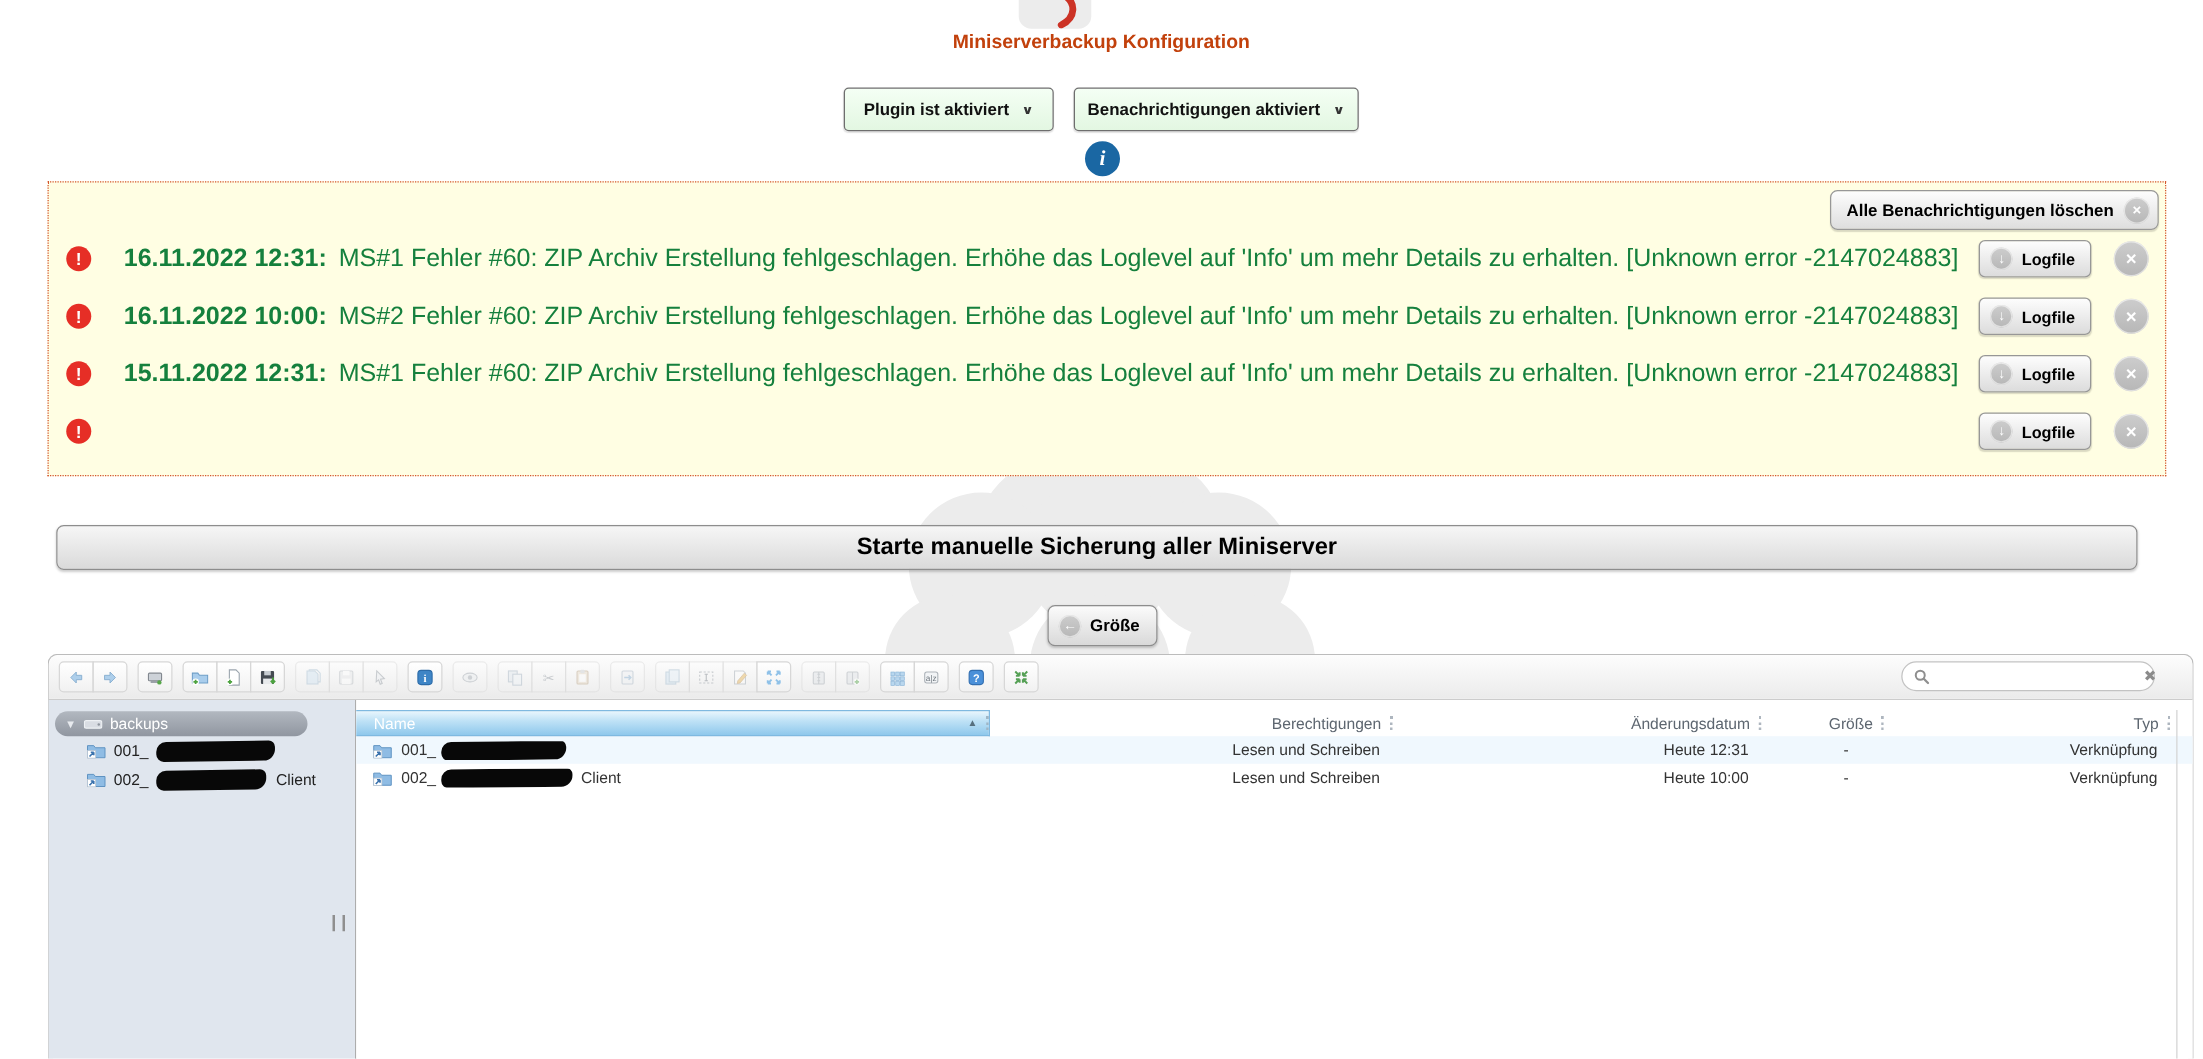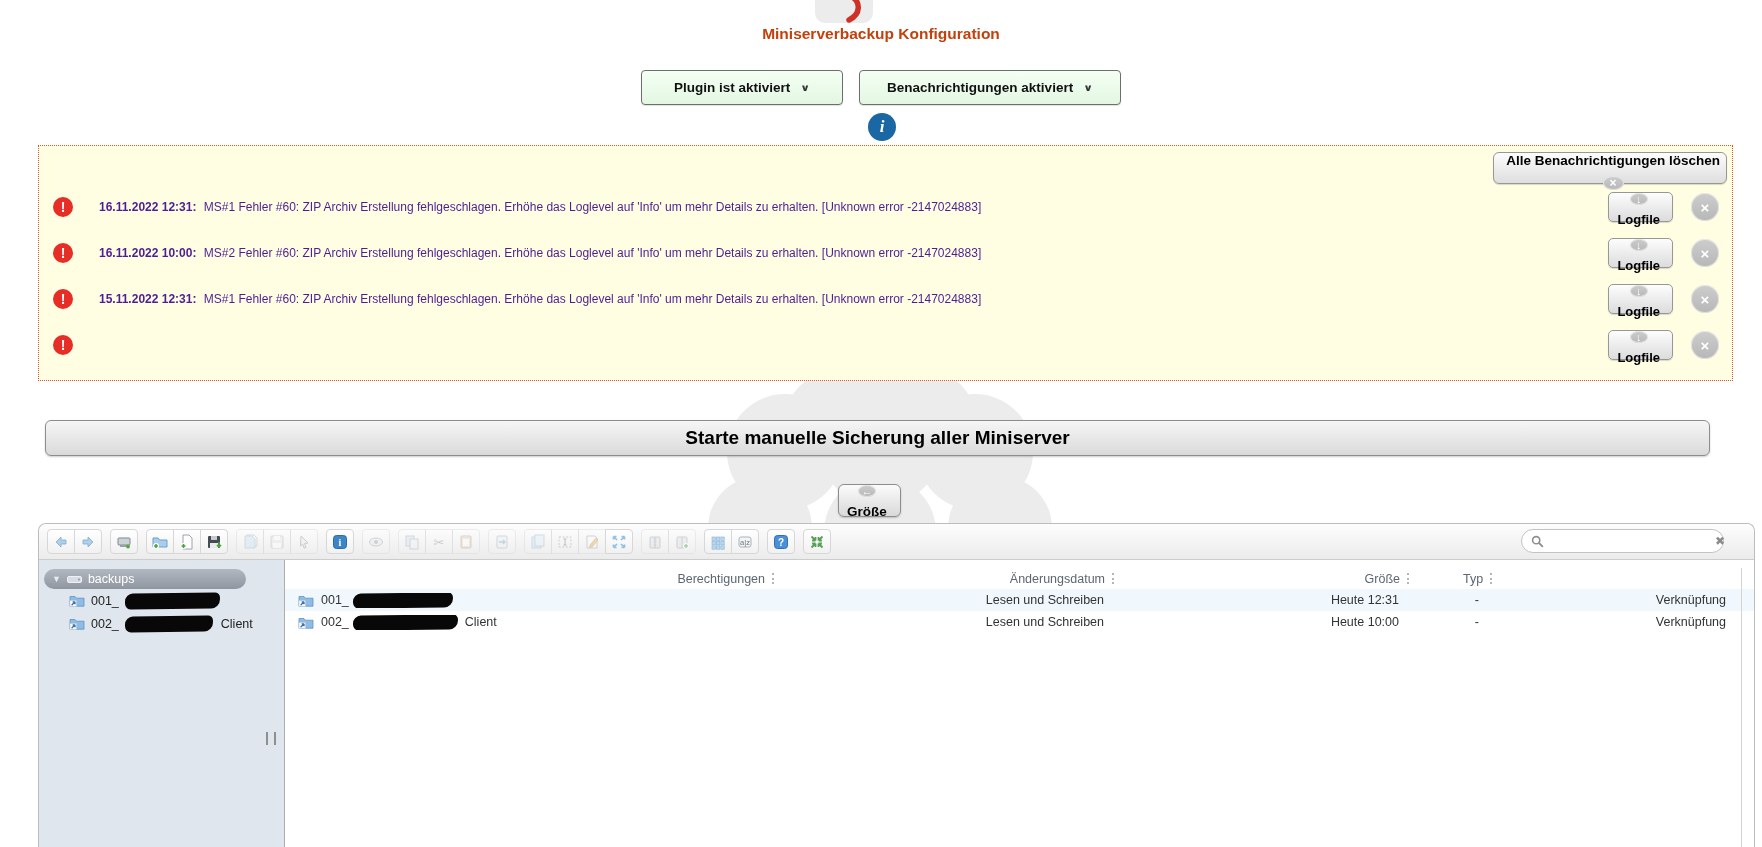--- a/index.html
+++ b/index.html
@@ -11,21 +11,21 @@
              background:#ececec;border-radius:0 0 10px 10px;overflow:hidden;}
   .page-title{position:absolute;left:0;top:25px;width:100%;text-align:center;
               font-size:15.5px;font-weight:bold;color:#c2410c;}
 
   
   .controls{position:absolute;left:0;top:70px;width:100%;display:flex;
             justify-content:center;gap:16px;}
   .selectbox{height:33px;display:flex;align-items:center;justify-content:center;gap:10px;
              background:linear-gradient(#f4fff4,#e3f7e2);border:1px solid #6e6e6e;
              border-radius:4px;font-weight:bold;font-size:13.5px;color:#111;
-             box-shadow:0 1px 1px rgba(0,0,0,.12);cursor:pointer;padding:0 20px;}
+             box-shadow:0 1px 1px rgba(0,0,0,.12);cursor:pointer;padding:0 3px;}
   .selectbox .chev{font-size:12px;font-weight:bold;color:#333;transform:scaleY(.8);}
   .sel-plugin{width:160px;}
   .sel-notify{width:220px;}
 
   
   .info-icon{position:absolute;left:868px;top:113px;width:28px;height:28px;border-radius:50%;
              background:#1a67a3;color:#fff;display:flex;align-items:center;justify-content:center;
              font:bold italic 17px "Liberation Serif","DejaVu Serif",serif;z-index:5;
              box-shadow:0 0 0 2px #fff;}
 
@@ -36,21 +36,21 @@
   .clear-all{position:absolute;top:6px;right:5px;height:32px;display:flex;align-items:center;gap:8px;
              padding:0 6px 0 12px;border:1px solid #979797;border-radius:6px;
              background:linear-gradient(#fdfdfd,#dedede);font-weight:bold;font-size:13.5px;
              cursor:pointer;box-shadow:0 1px 1px rgba(0,0,0,.15);}
   .gray-circle{border-radius:50%;background:linear-gradient(#cdcdcd,#b7b7b7);color:#fff;
                display:flex;align-items:center;justify-content:center;font-weight:bold;
                box-shadow:inset 0 0 0 1px rgba(255,255,255,.55);}
   .note-row{height:46px;display:flex;align-items:center;padding:0 13px 0 14px;}
   .err-icon{width:20px;height:20px;border-radius:50%;background:#e62e26;color:#fff;flex:0 0 20px;
             display:flex;align-items:center;justify-content:center;font-weight:bold;font-size:14px;}
-  .note-text{margin-left:26px;font-size:12px;color:#4c1d95;white-space:nowrap;overflow:hidden;}
+  .note-text{margin-left:26px;font-size:20px;color:#15803d;white-space:nowrap;overflow:hidden;}
   .note-text b{margin-right:4px;}
   .note-actions{margin-left:auto;display:flex;align-items:center;gap:18px;}
   .logfile-btn{height:30px;display:flex;align-items:center;gap:7px;padding:0 12px 0 8px;
                border:1px solid #979797;border-radius:5px;background:linear-gradient(#fdfdfd,#dcdcdc);
                font-weight:bold;font-size:13px;cursor:pointer;box-shadow:0 1px 1px rgba(0,0,0,.15);}
   .circle-x{width:28px;height:28px;font-size:15px;border:none;cursor:pointer;}
   .mini-x{width:21px;height:21px;font-size:12px;}
   .dl-circ{width:18px;height:18px;font-size:11px;}
 
   
@@ -115,21 +115,21 @@
         margin-left:7px;vertical-align:-1px;}
   .frow{height:22px;cursor:pointer;}
   .frow.alt{background:#f0f8fe;}
   .fname{display:flex;align-items:center;gap:7px;padding-left:13px;}
 
   .redact{display:inline-block;height:15px;background:#080808;vertical-align:-3px;
           border-radius:8px 5px 9px 6px;transform:rotate(-.8deg);}
   .redact.tree{height:16px;vertical-align:-4px;}
 
   .ic{display:inline-flex;align-items:center;justify-content:center;}
-  button{font-family:inherit;flex-direction:column;}
+  button{font-family:inherit;}
 </style>
 </head>
 <body>
 
 <div class="logo-tile">
   <svg width="58" height="23" viewBox="0 0 58 23">
     <path d="M36 -4 C 46 2 46 14 34 20" fill="none" stroke="#cc3326" stroke-width="5.5" stroke-linecap="round"></path>
   </svg>
 </div>
 
@@ -473,20 +473,25 @@
             <span class="redact tree" style="width:88px"></span>
             <span style="margin-left:2px">Client</span>
           </div>
         </div>
       <div class="tree-grip"></div>
     </div>
 
     <div class="fm-list">
       <div class="fm-gutter"></div>
       <div class="lrow hdr">
+        <div class="hdr-name c">
+          <span>Name</span>
+          <span class="sort-asc">▲</span>
+          <span class="grip" style="border-color:#9fb6c6;"></span>
+        </div>
         <div class="c num"><span>Berechtigungen</span><span class="grip"></span></div>
         <div class="c num"><span>Änderungsdatum</span><span class="grip"></span></div>
         <div class="c num"><span>Größe</span><span class="grip"></span></div>
         <div class="c num"><span>Typ</span><span class="grip"></span></div>
       </div>
       <div id="file-rows">
           <div class="lrow frow alt">
             <div class="c fname">
               <span class="ic">
                 <svg width="16" height="13" viewBox="0 0 16 13">

